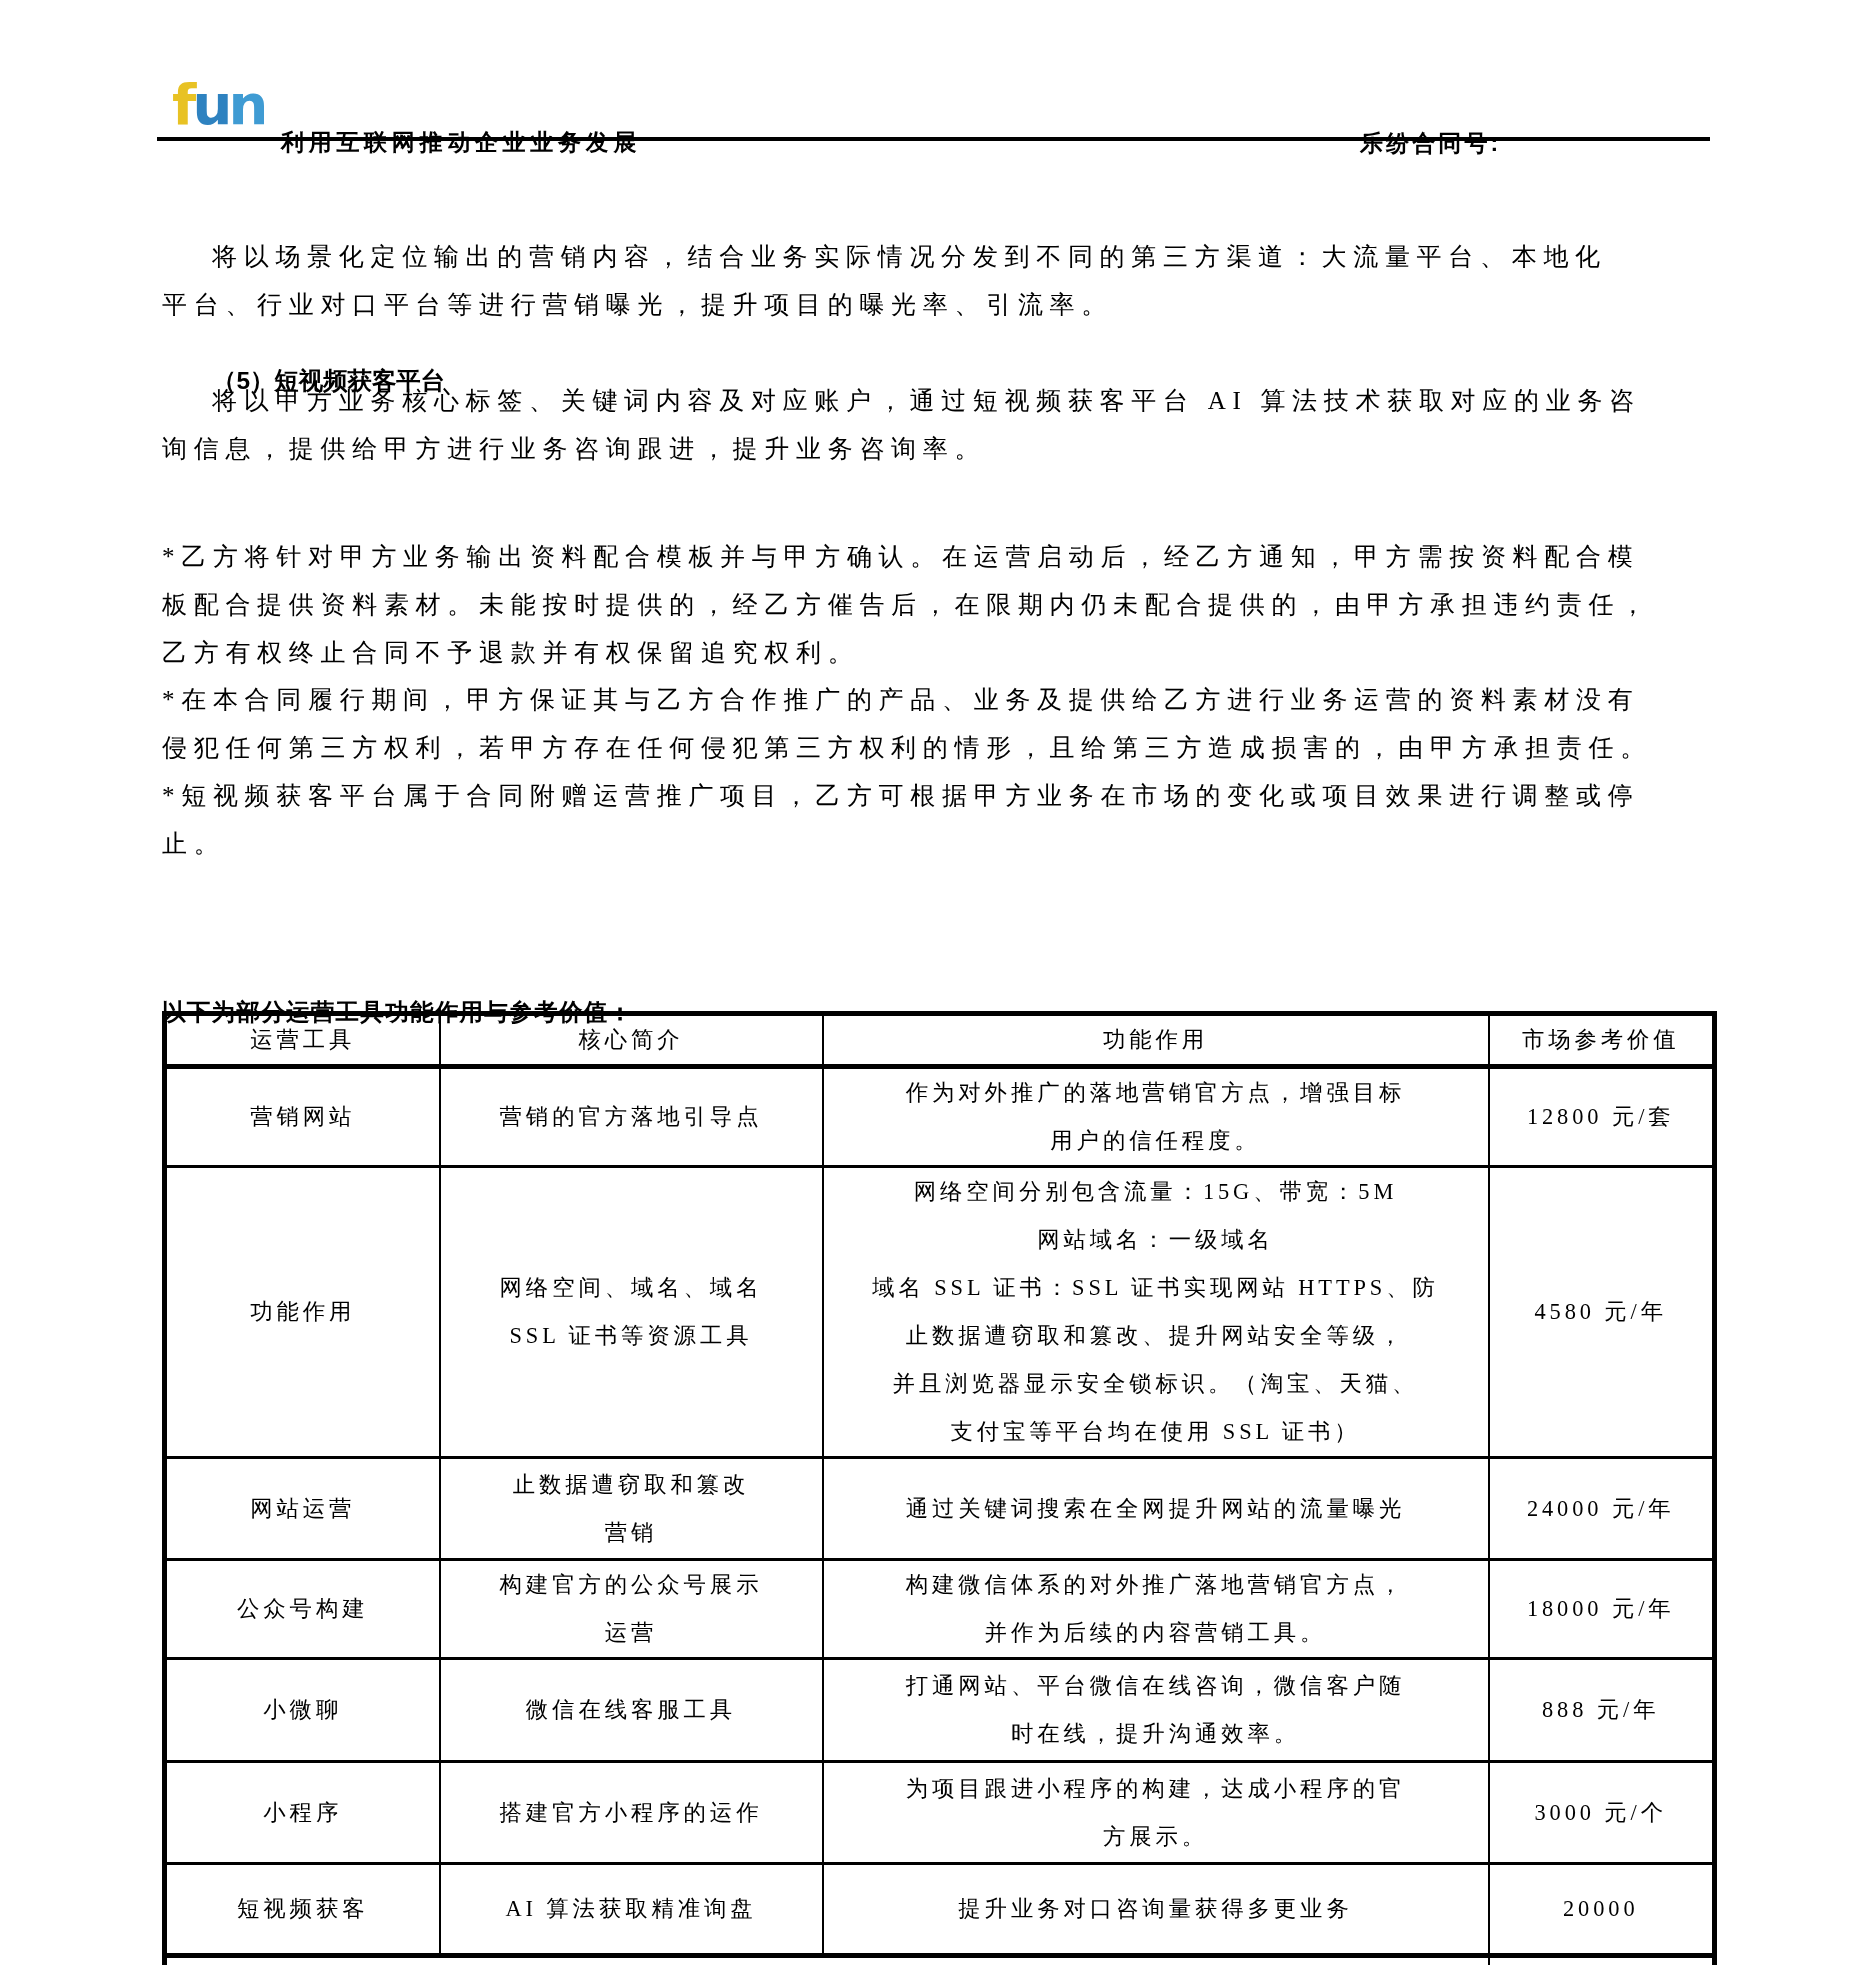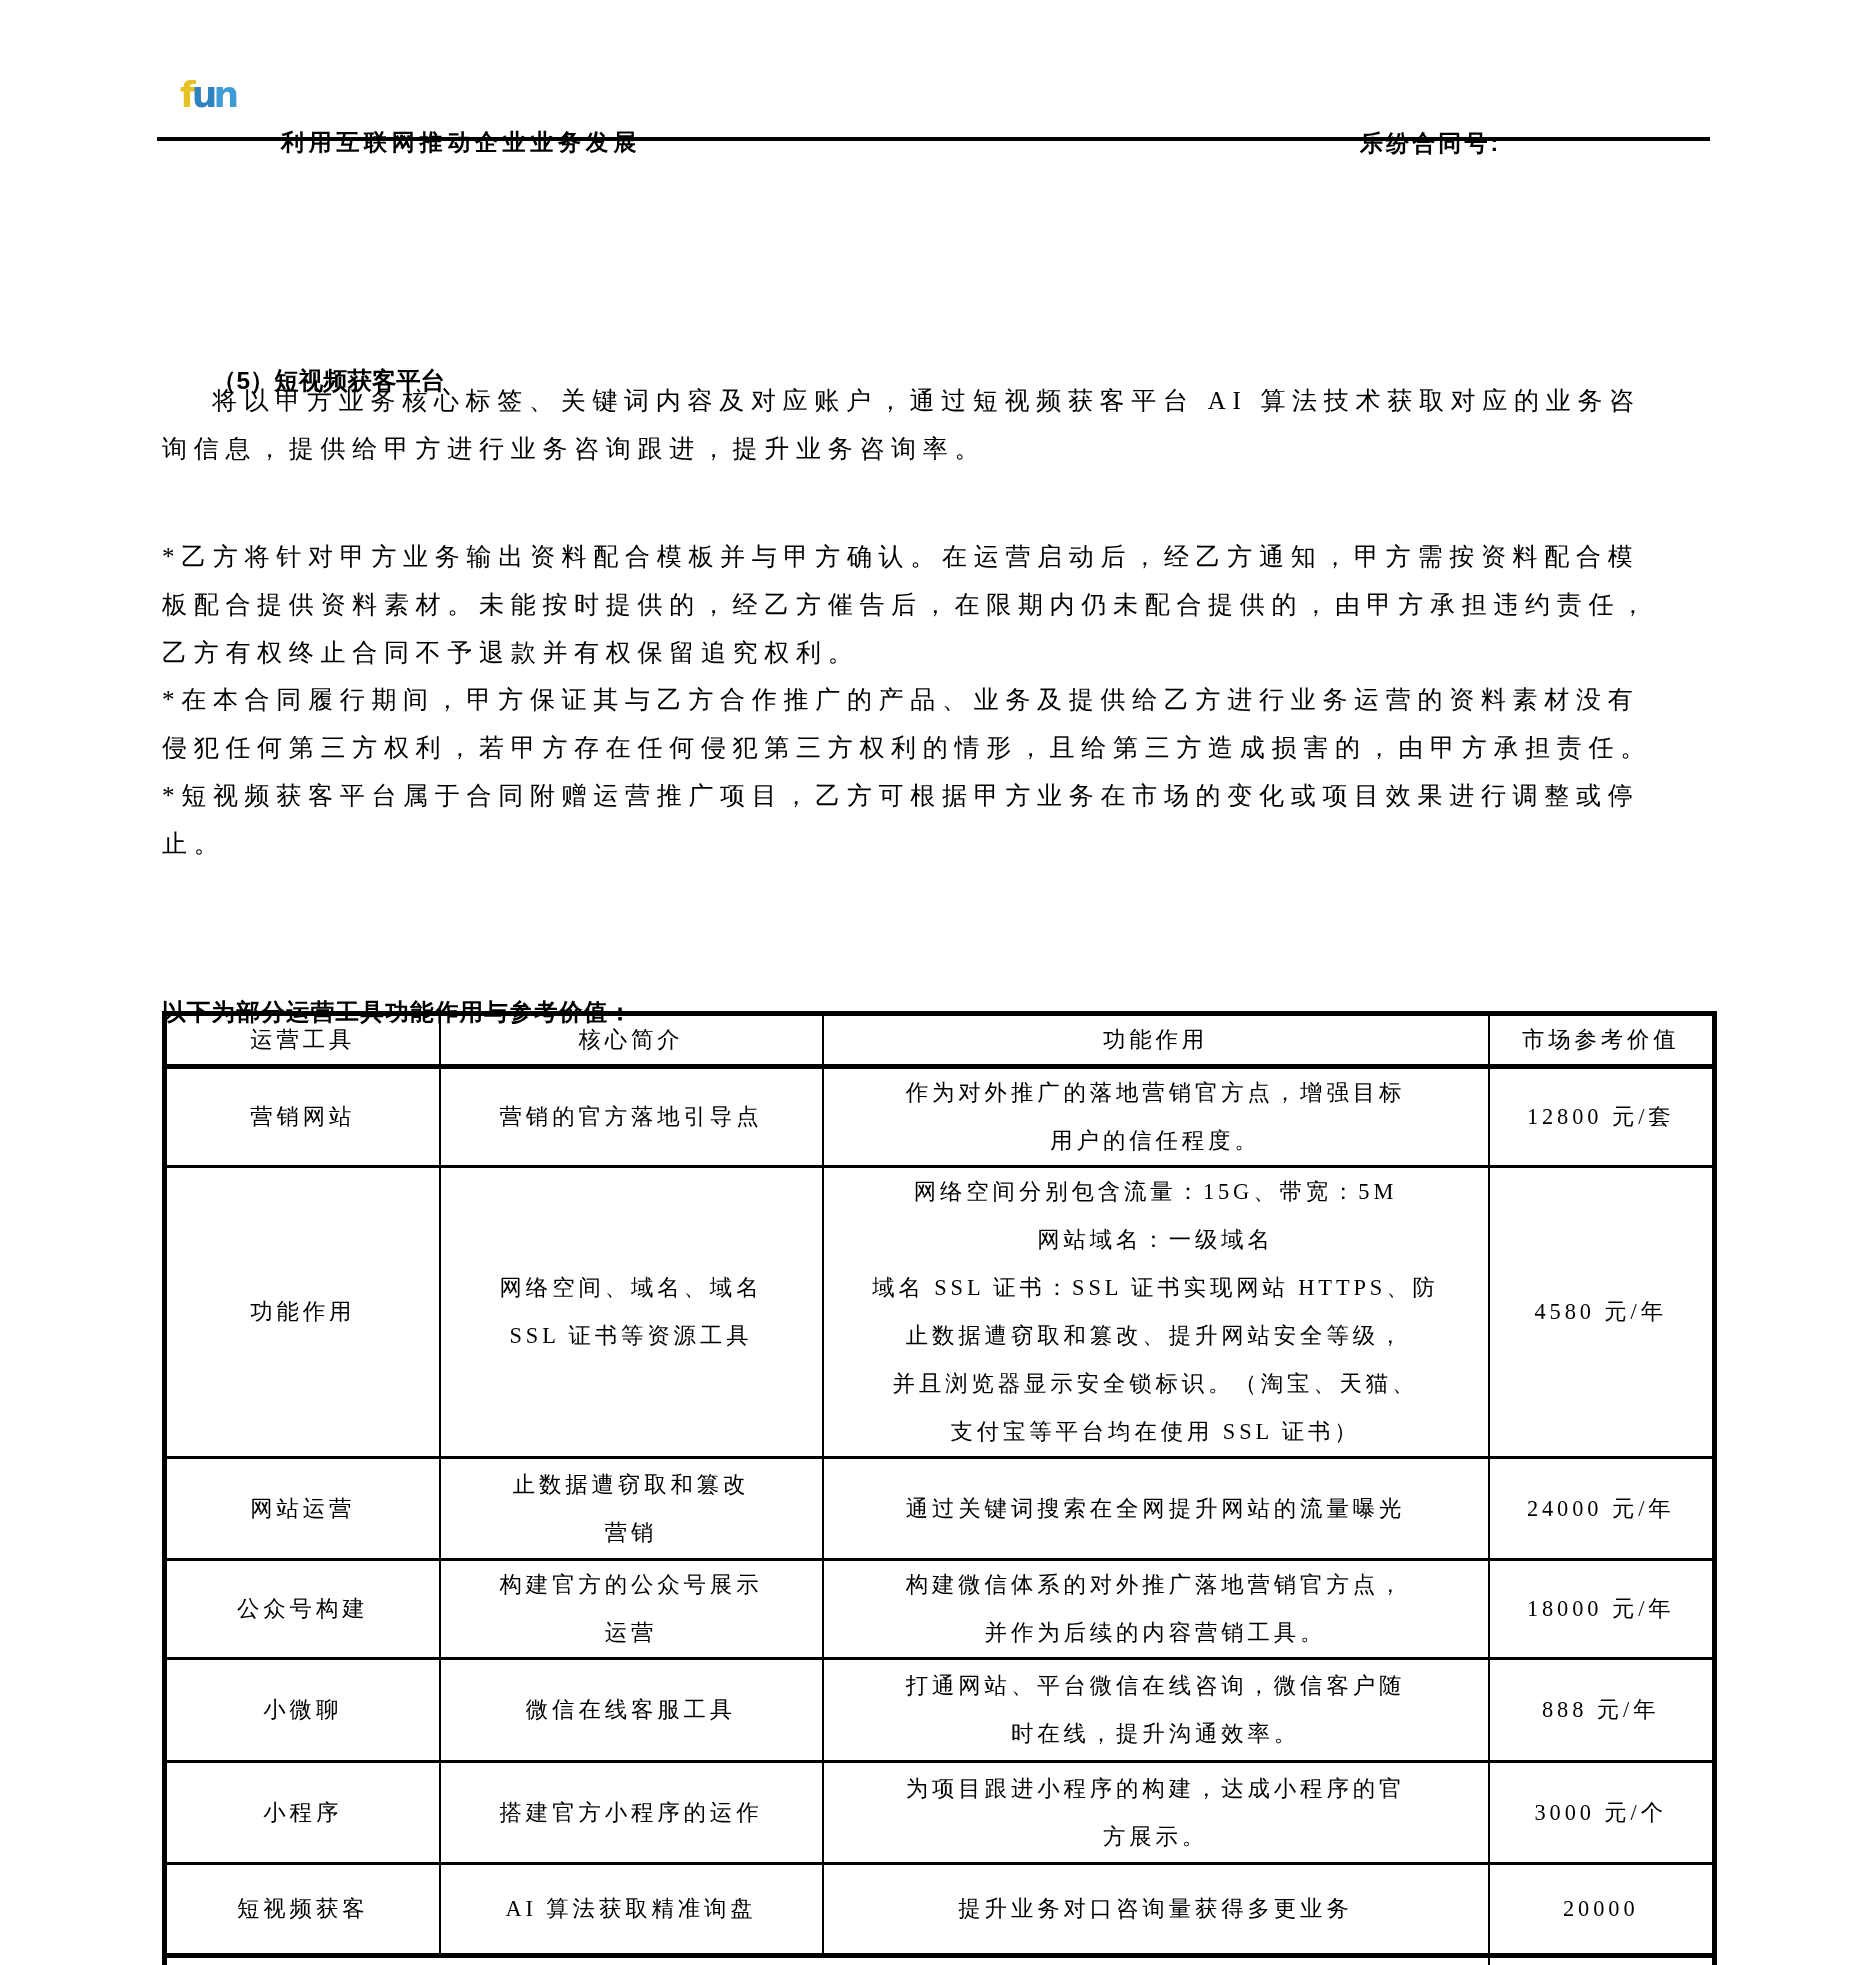--- a/index.html
+++ b/index.html
@@ -3,21 +3,21 @@
 <meta charset="utf-8">
 <style>
   html,body{margin:0;padding:0;background:#ffffff;}
   .page{position:relative;width:1872px;height:2647px;background:#fff;color:#000;
         font-family:"Liberation Serif","DejaVu Serif",serif;overflow:hidden;}
   .hei{font-family:"Liberation Sans","DejaVu Sans",sans-serif;font-weight:bold;margin-top:28px;}
 
   
   .logo{position:absolute;font-family:"DejaVu Sans","Liberation Sans",sans-serif;
         font-weight:bold;letter-spacing:-3.9px;line-height:1;}
-  .logo-header{left:180px;top:77px;font-size:36px;}
+  .logo-header{left:172px;top:77px;font-size:56px;}
   .lf{color:#E8C224;} .lu{color:#2E82C0;} .ln{color:#3F9BD3;}
   .header-slogan{position:absolute;left:281px;top:99px;font-size:23px;letter-spacing:4.7px;}
   .header-contract{position:absolute;left:1360px;top:100px;font-size:23px;letter-spacing:3.1px;}
   .rule{position:absolute;left:157px;width:1553px;background:#000;}
   .rule-top{top:137px;height:4.3px;}
 
   
   .para{position:absolute;left:162px;width:1550px;font-size:25px;line-height:48px;
         letter-spacing:6.7px;white-space:pre-line;}
   .indent{text-indent:50px;}
@@ -42,20 +42,22 @@
 </head>
 <body>
 
 <div class="page">
 
   <div class="logo logo-header"><span class="lf">f</span><span class="lu">u</span><span class="ln">n</span></div>
   <div class="header-slogan hei">利用互联网推动企业业务发展</div>
   <div class="header-contract hei">乐纷合同号:</div>
   <div class="rule rule-top"></div>
 
+  <div class="para indent" style="top:233px">将以场景化定位输出的营销内容，结合业务实际情况分发到不同的第三方渠道：大流量平台、本地化
+平台、行业对口平台等进行营销曝光，提升项目的曝光率、引流率。</div>
   <div class="h5 hei" style="top:329px">（5）短视频获客平台</div>
   <div class="para indent" style="top:377px">将以甲方业务核心标签、关键词内容及对应账户，通过短视频获客平台 AI 算法技术获取对应的业务咨
 询信息，提供给甲方进行业务咨询跟进，提升业务咨询率。</div>
   <div class="para" style="top:533px">*乙方将针对甲方业务输出资料配合模板并与甲方确认。在运营启动后，经乙方通知，甲方需按资料配合模
 板配合提供资料素材。未能按时提供的，经乙方催告后，在限期内仍未配合提供的，由甲方承担违约责任，
 乙方有权终止合同不予退款并有权保留追究权利。</div>
   <div class="para" style="top:676px">*在本合同履行期间，甲方保证其与乙方合作推广的产品、业务及提供给乙方进行业务运营的资料素材没有
 侵犯任何第三方权利，若甲方存在任何侵犯第三方权利的情形，且给第三方造成损害的，由甲方承担责任。</div>
   <div class="para" style="top:772px">*短视频获客平台属于合同附赠运营推广项目，乙方可根据甲方业务在市场的变化或项目效果进行调整或停
 止。</div>

